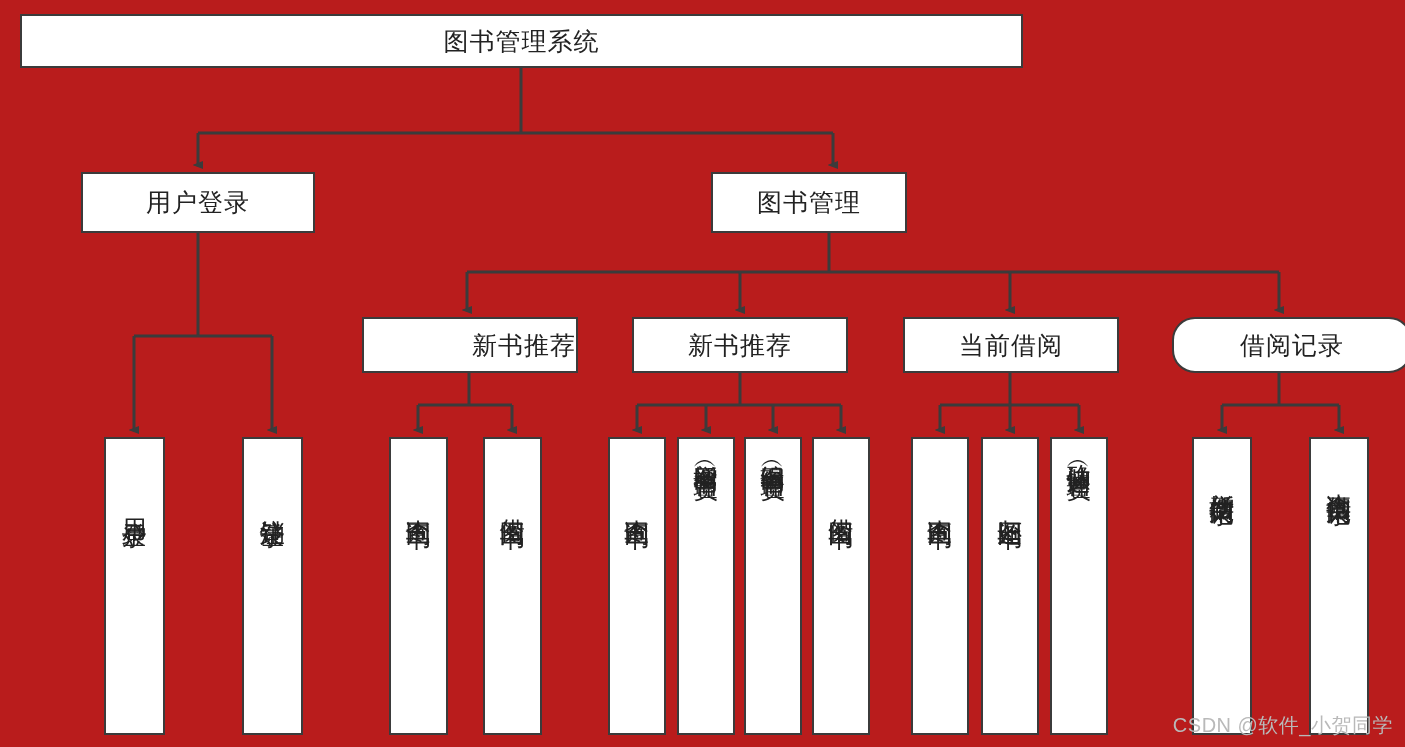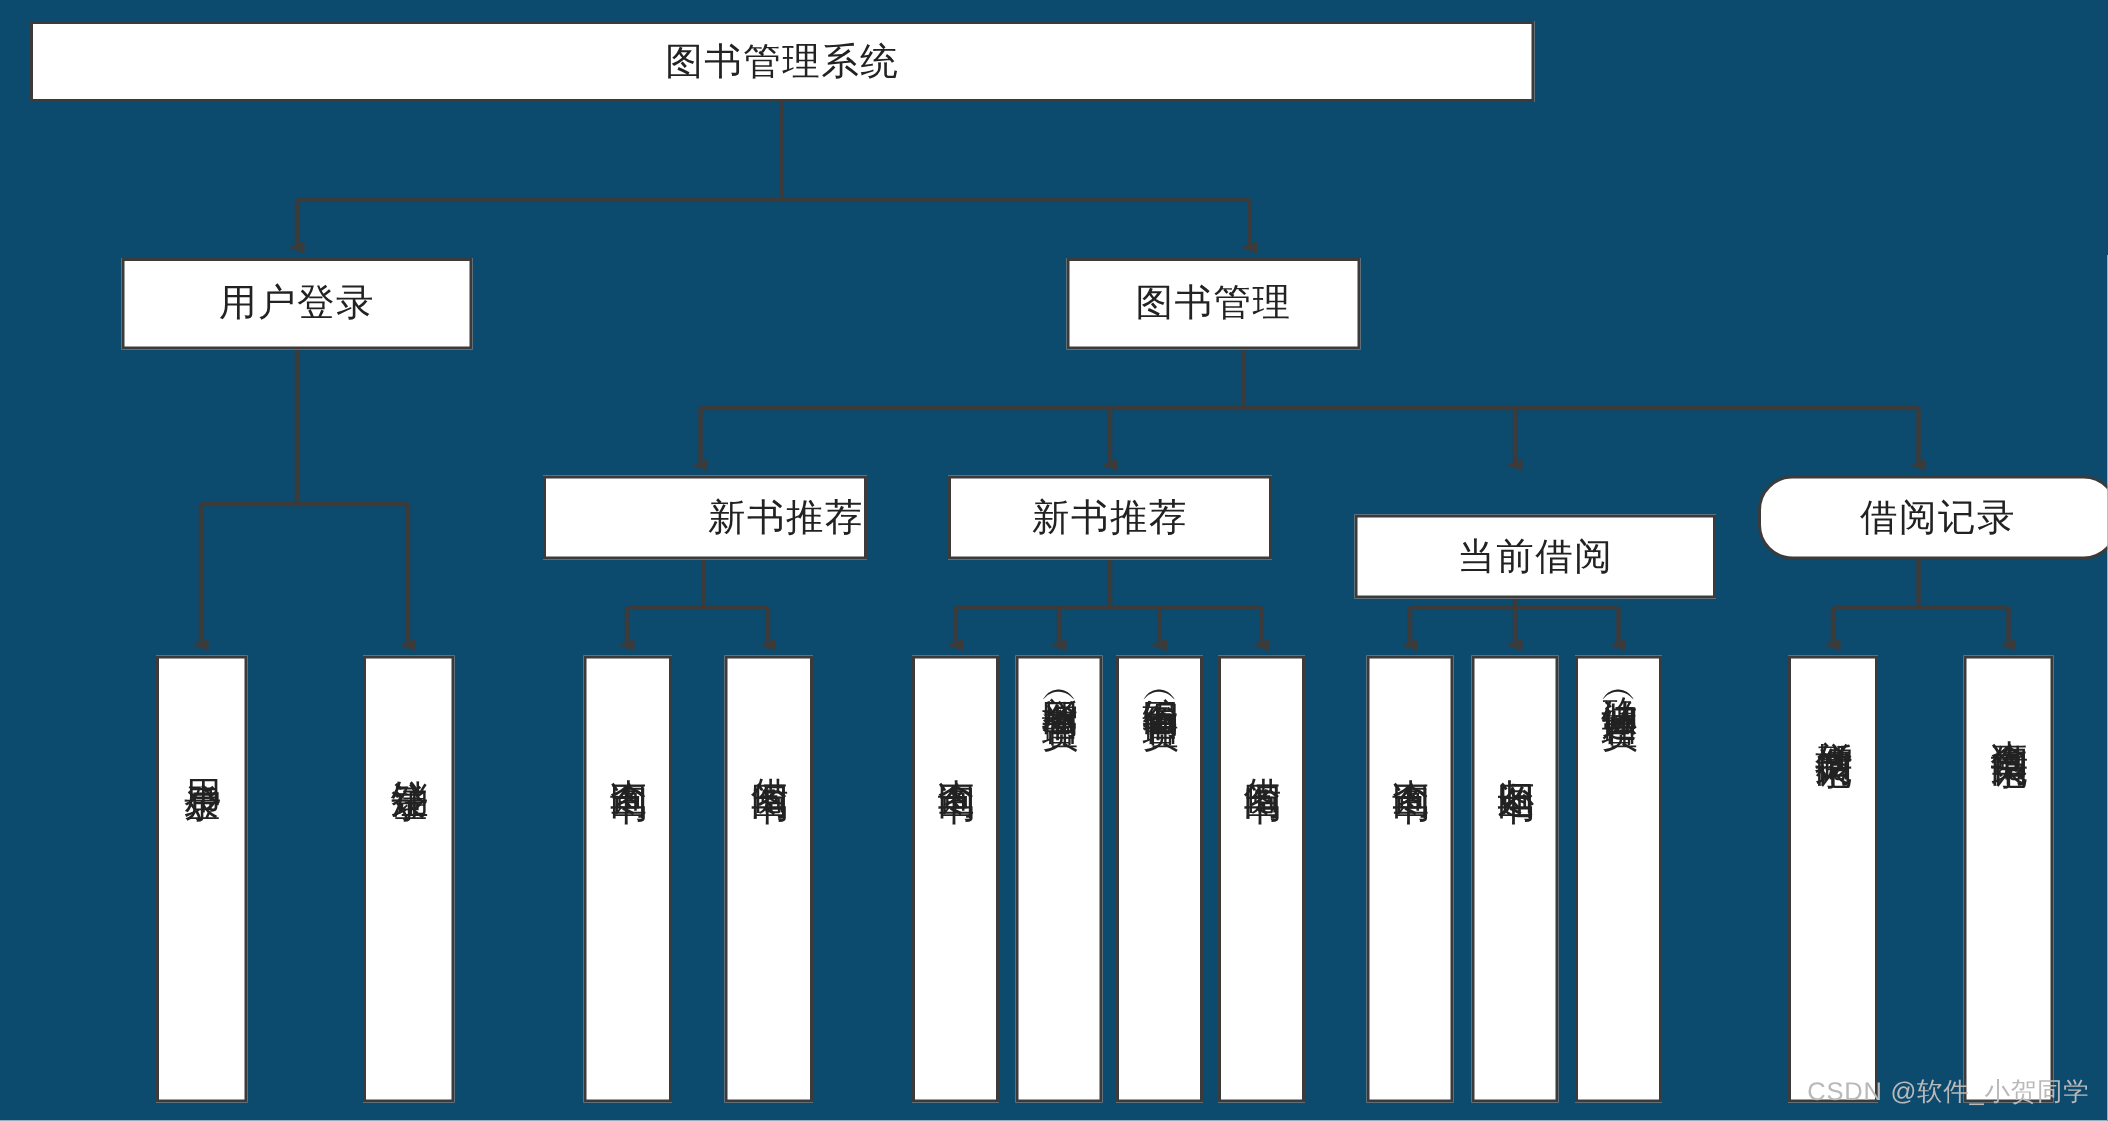--- a/index.html
+++ b/index.html
@@ -8,21 +8,21 @@
     padding: 0;
     background: #ffffff;
   }
   body {
     font-family: "Liberation Sans", "DejaVu Sans", sans-serif;
   }
   #diagram-root {
     position: relative;
     width: 1405px;
     height: 747px;
-    background: #0c4a6e;
+    background: #b91c1c;
     overflow: hidden;
   }
   #edge-layer {
     position: absolute;
     left: 0;
     top: 0;
     width: 1405px;
     height: 747px;
     pointer-events: none;
   }
@@ -63,21 +63,21 @@
     letter-spacing: 2px;
     white-space: nowrap;
   }
   .node.vert.tall .label {
     font-size: 24px;
   }
   #watermark {
     position: absolute;
     right: 12px;
     bottom: 8px;
-    font-size: 17px;
+    font-size: 20px;
     color: #b9b9b9;
     letter-spacing: 0.5px;
     white-space: nowrap;
     pointer-events: none;
   }
 </style>
 </head>
 <body>
 
 <div id="diagram-root">
@@ -142,21 +142,21 @@
   <div class="node horiz" style="left:711px; top:172px; width:196px; height:61px;">
     <span class="label">图书管理</span>
   </div>
 
   <div class="node horiz" style="left:362px; top:317px; width:216px; height:56px;justify-content:flex-end;">
     <span class="label">新书推荐</span>
   </div>
   <div class="node horiz" style="left:632px; top:317px; width:216px; height:56px;">
     <span class="label">新书推荐</span>
   </div>
-  <div class="node horiz" style="left:903px; top:317px; width:241px; height:56px;margin-top:26px;">
+  <div class="node horiz" style="left:903px; top:317px; width:216px; height:56px;">
     <span class="label">当前借阅</span>
   </div>
   <div class="node horiz" style="left:1172px; top:317px; width:240px; height:56px;border-radius:23px;">
     <span class="label">借阅记录</span>
   </div>
 
   <div class="node vert" style="left:104px; top:437px; width:61px; height:298px; padding-top:60px;">
     <span class="label">用户登录</span>
   </div>
   <div class="node vert" style="left:242px; top:437px; width:61px; height:298px; padding-top:60px;">

